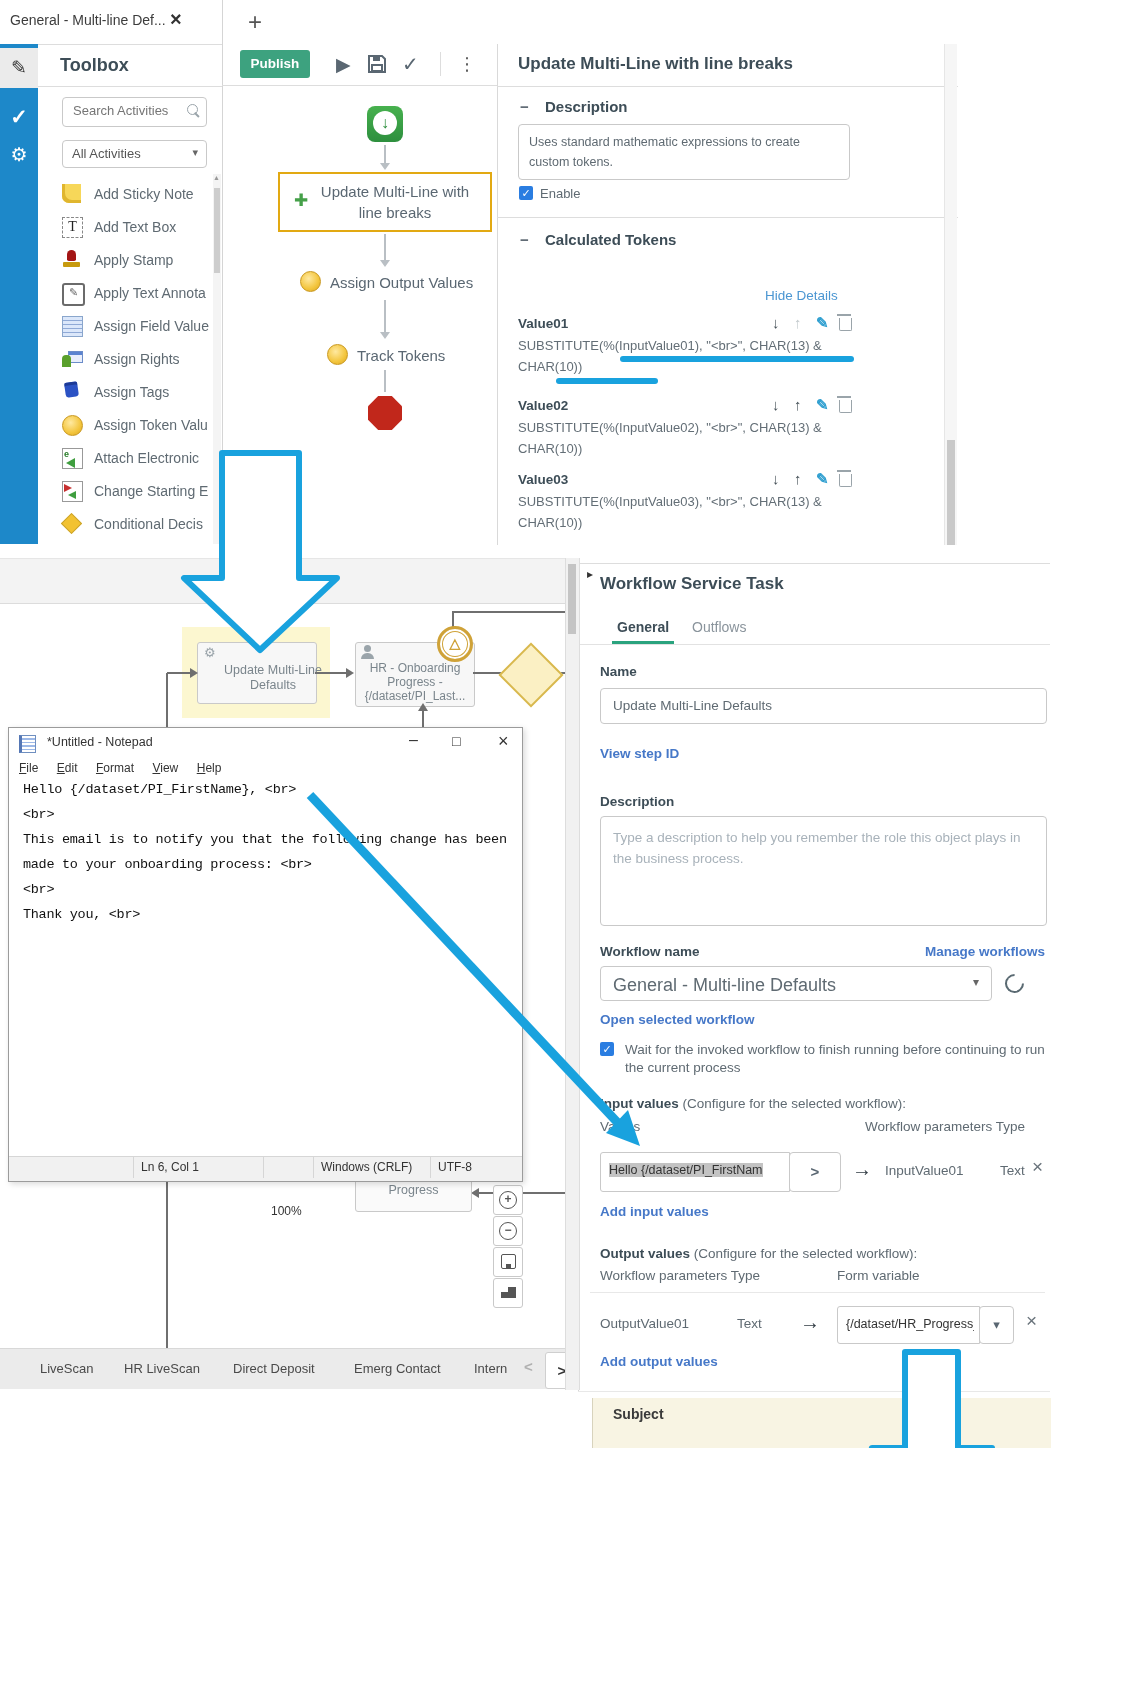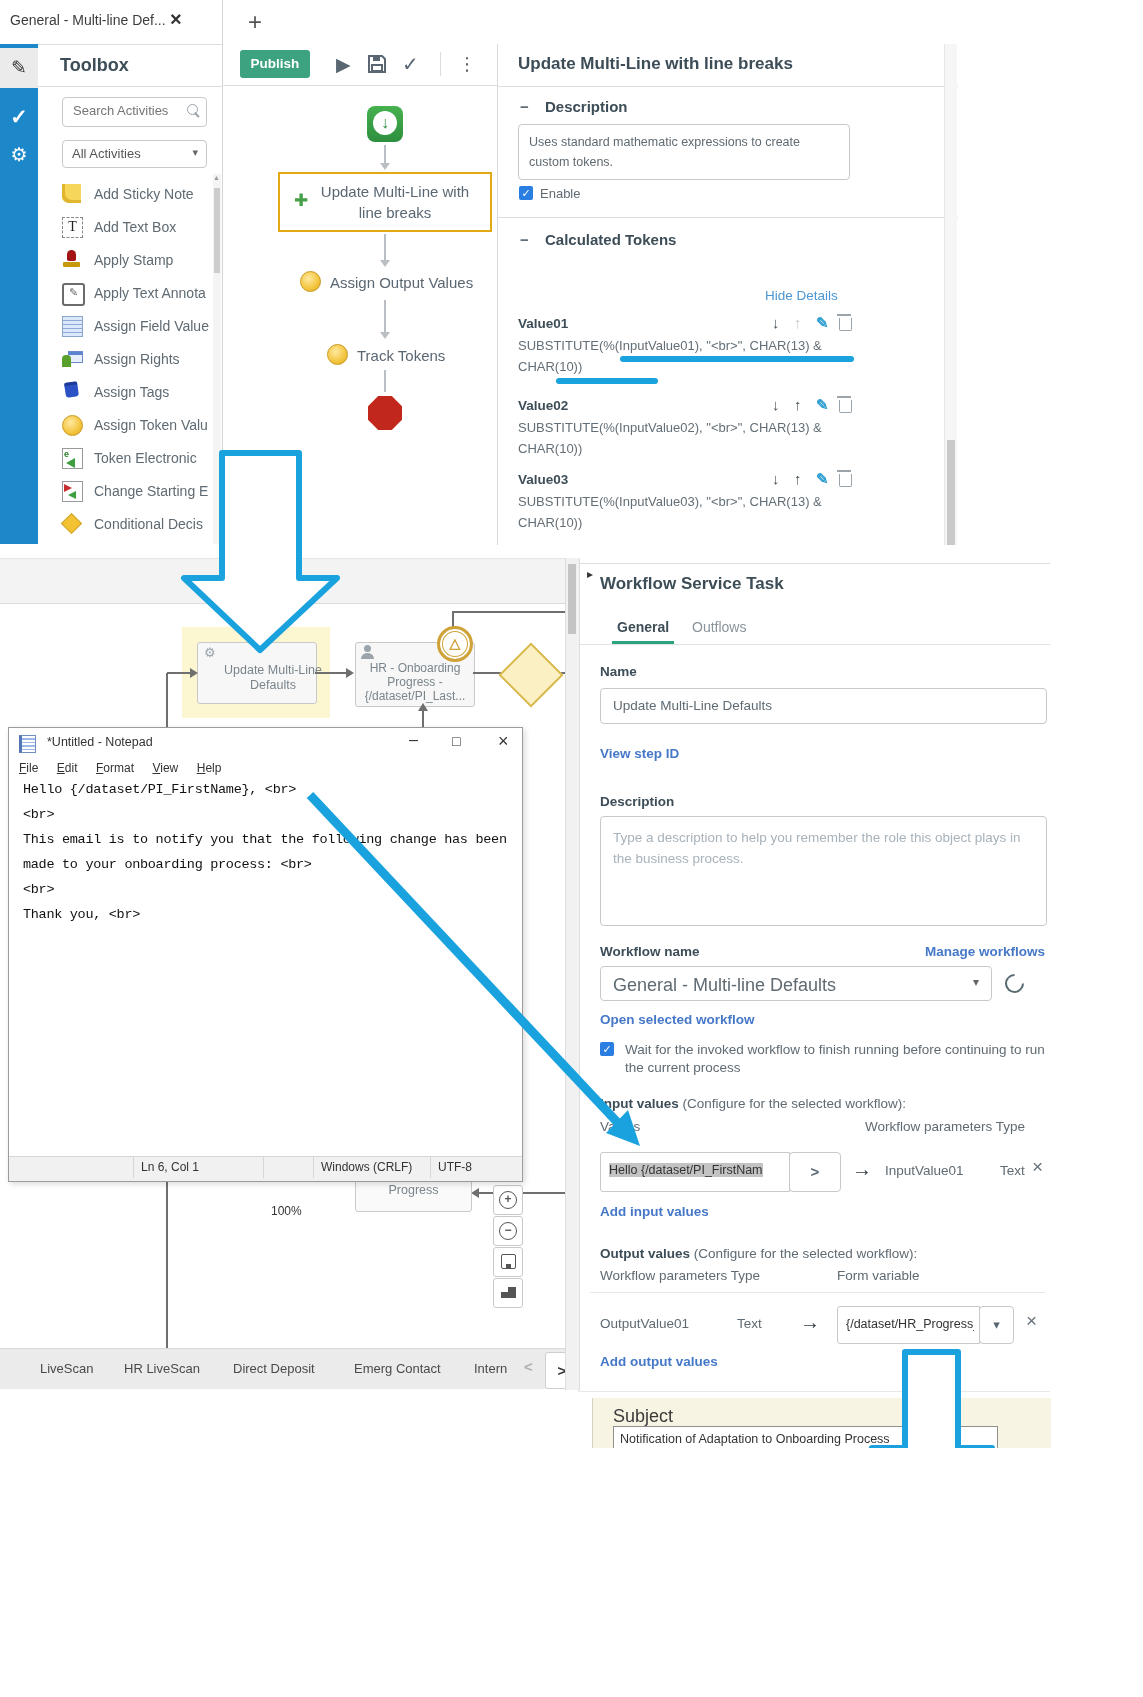--- a/index.html
+++ b/index.html
@@ -118,21 +118,21 @@
   </div>
   <div class="tbrow" style="top:409px;">
     <span class="coin" style="left:24px;top:6px;"></span>
     <span class="tlab">Assign Token Valu</span>
   </div>
   <div class="tbrow" style="top:442px;">
     <span class="tbic" style="background:#fff;border:1px solid #999;">
       <span style="position:absolute;left:1px;top:0;font-size:9px;color:#2a7d2a;font-weight:700;">e</span>
       <span style="position:absolute;left:3px;top:9px;width:0;height:0;border-top:5px solid transparent;border-bottom:5px solid transparent;border-right:9px solid #3f9e3f;"></span>
     </span>
-    <span class="tlab">Token Electronic</span>
+    <span class="tlab">Attach Electronic</span>
   </div>
   <div class="tbrow" style="top:475px;">
     <span class="tbic" style="background:#fff;border:1px solid #999;">
       <span style="position:absolute;left:1px;top:2px;width:0;height:0;border-top:4px solid transparent;border-bottom:4px solid transparent;border-left:8px solid #c62f2f;"></span>
       <span style="position:absolute;left:5px;top:9px;width:0;height:0;border-top:4px solid transparent;border-bottom:4px solid transparent;border-right:8px solid #3f9e3f;"></span>
     </span>
     <span class="tlab">Change Starting E</span>
   </div>
   <div class="tbrow" style="top:508px;">
     <span class="tbic" style="left:26px;top:8px;width:13px;height:13px;background:#f2c232;border:1px solid #caa32c;transform:rotate(45deg);"></span>
@@ -390,24 +390,21 @@
   <div class="sbdiv" style="left:133px;z-index:11;"></div>
   <span class="sbtext" style="left:271px;z-index:11;margin-top:44px;">100%</span>
   <div class="sbdiv" style="left:263px;z-index:11;"></div>
   <span class="sbtext" style="left:321px;z-index:11;">Windows (CRLF)</span>
   <div class="sbdiv" style="left:313px;z-index:11;"></div>
   <span class="sbtext" style="left:438px;z-index:11;">UTF-8</span>
   <div class="sbdiv" style="left:430px;z-index:11;"></div>
 
   <div class="a" style="left:592px;top:1398px;width:458px;height:268px;background:#f8f4e3;border-left:1px solid #d8d3bd;">
     <div style="position:absolute;left:0;top:60px;width:458px;height:192px;background:#fdf4cb;"></div>
-    <span style="position:absolute;left:20px;top:8px;font-size:18px;font-weight:400;color:#3a3a3a;">Subject</span>
-    <div style="position:absolute;left:20px;top:28px;width:383px;height:24px;background:#fff;border:1px solid #8f8f8f;">
-      <span style="position:absolute;left:6px;top:5px;font-size:12.5px;color:#333;white-space:nowrap;">Notification of Adaptation to Onboarding Process</span>
-    </div>
+    <span style="position:absolute;left:20px;top:8px;font-size:14px;font-weight:700;color:#3a3a3a;">Subject</span>
     <span style="position:absolute;left:20px;top:68px;font-size:13px;font-weight:700;color:#3a3a3a;">Email Body</span>
     <div style="position:absolute;left:20px;top:86px;width:383px;height:156px;background:#fff;border:2px solid #8b5cf6;">
       <span style="position:absolute;left:8px;top:4px;width:368px;font-size:12.5px;color:#333;line-height:15.5px;white-space:pre-line;">Hello Max,
 This email is to notify you that the following change has been made to your onboarding process:
 
 Thank you,</span>
     </div>
     <div style="position:absolute;left:0;top:252px;width:458px;height:16px;background:#dcdcdc;"></div>
   </div>
 

